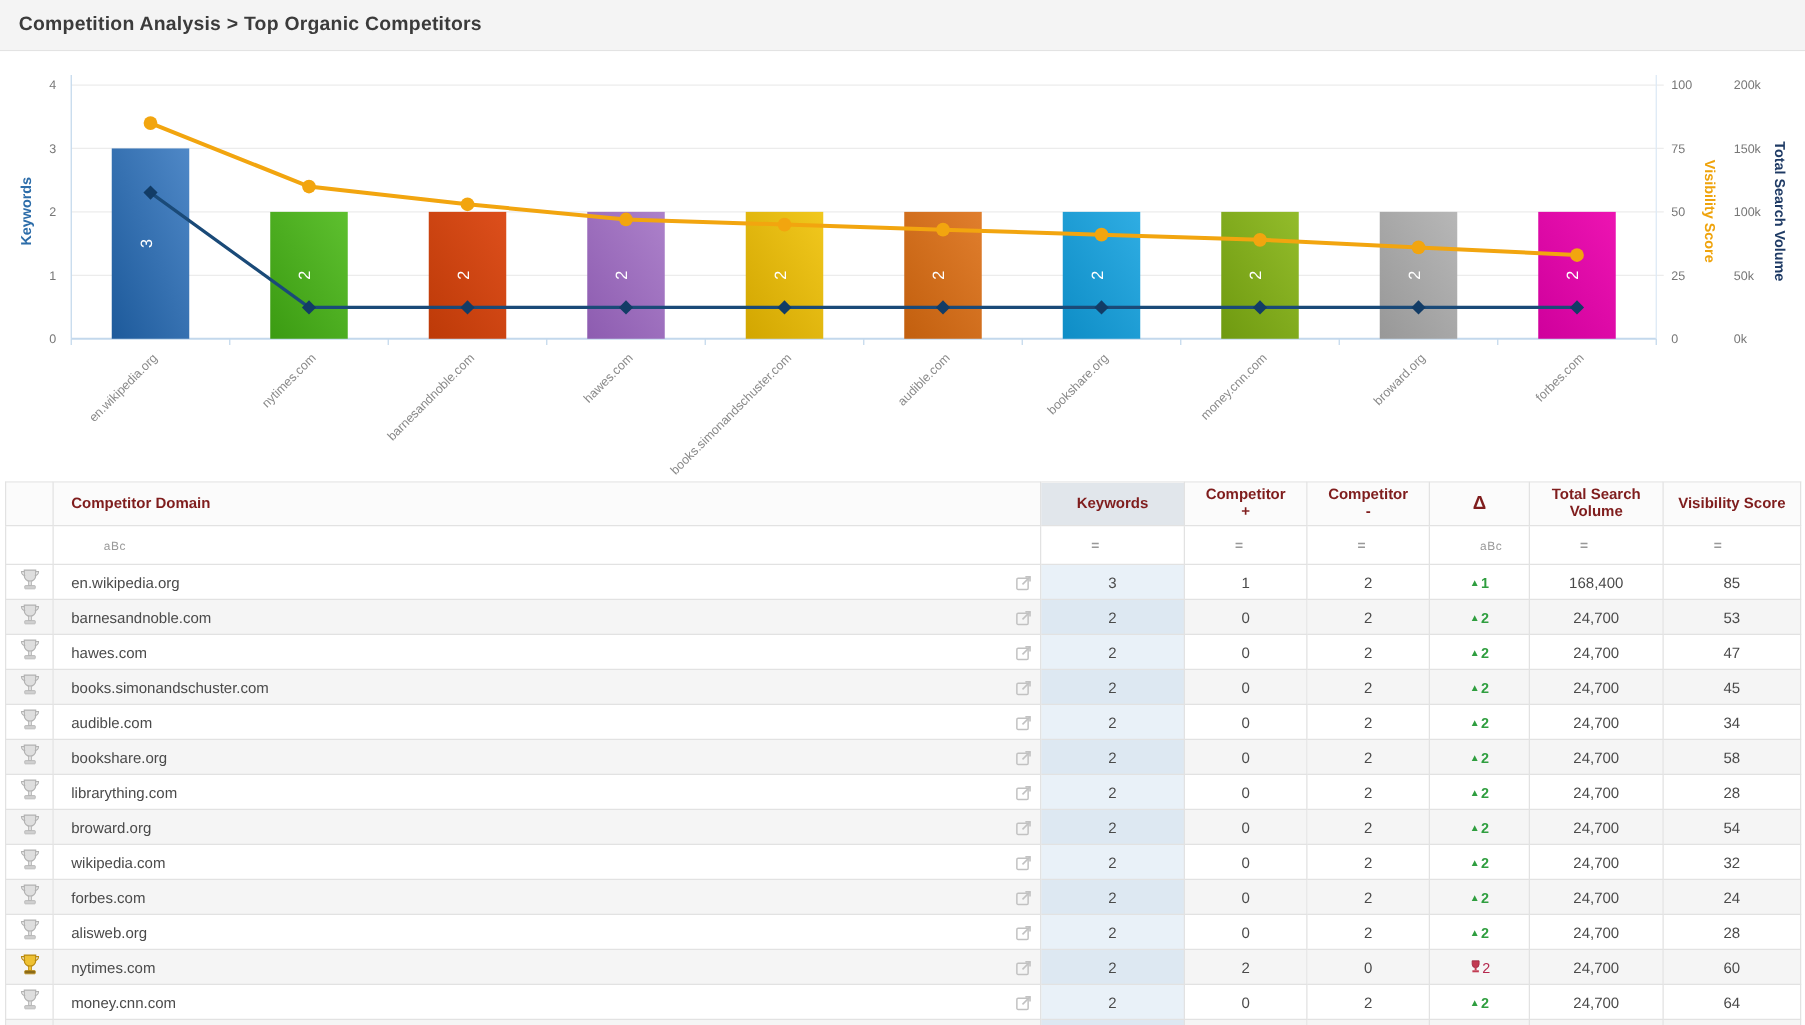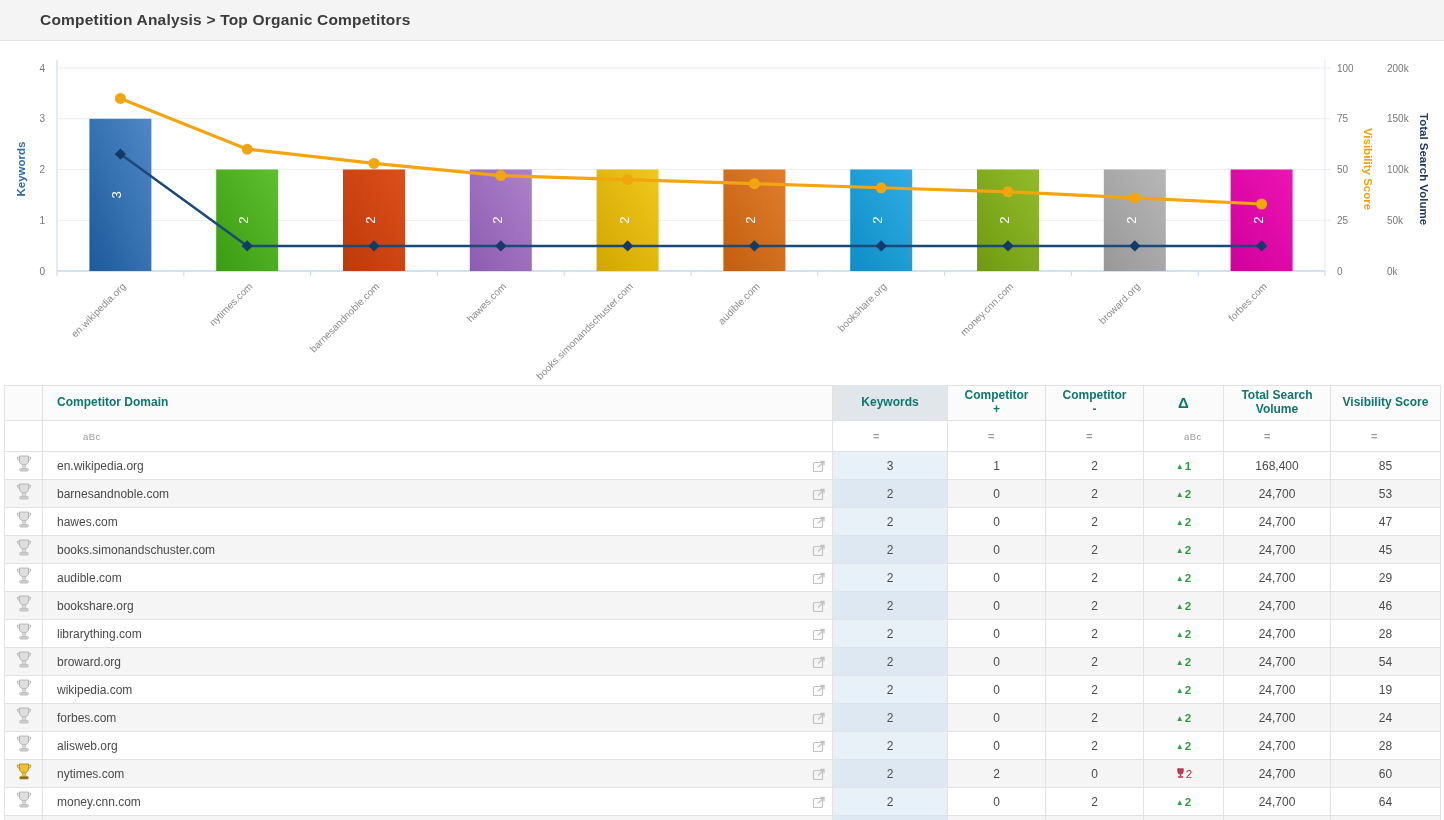--- a/index.html
+++ b/index.html
@@ -9,37 +9,37 @@
     background:#ffffff;
     font-family:"Liberation Sans", sans-serif;
     color:#444;
   }
   
   .titlebar {
     height:41px; background:#f4f4f4; border-bottom:1px solid #e3e3e3;
     display:flex; align-items:center; padding:0 15px;
   }
   .titlebar .crumb {
-    font-size:15.5px; font-weight:bold; color:#3b3b3b; letter-spacing:.2px;margin-left:25px;
+    font-size:15.5px; font-weight:bold; color:#3b3b3b; letter-spacing:.2px;
   }
   
   .chartwrap { width:1444px; height:344px; position:relative; background:#fff; }
   svg text { font-family:"Liberation Sans", sans-serif; }
   
   .tablewrap { margin:0 4px; }
   table {
     border-collapse:collapse; table-layout:fixed; width:1436px;
     font-size:12px; color:#4a4a4a;
   }
   th,td {
     border:1px solid #e2e2e2; padding:0 8px; height:28px;
     overflow:hidden; white-space:nowrap; vertical-align:middle;
   }
   thead tr.hdr th {
-    height:35px; background:#fbfbfb; color:#0f766e;
+    height:35px; background:#fbfbfb; color:#7f1d1d;
     font-size:12px; font-weight:bold; line-height:1.15; cursor:pointer;
   }
   thead tr.hdr th.kwhead { background:#e1e6eb; }
   thead tr.hdr th.delta-head { font-size:15px; }
   thead tr.hdr th.domain-head { text-align:left; padding-left:14px; }
   tr.filter td { height:31px; background:#fff; color:#9a9a9a;padding-left:40px; }
   tr.filter .ficon { font-size:11px; color:#999; font-weight:bold; }
   tr.filter .ficon.abc { font-size:9.5px; font-weight:normal; letter-spacing:.5px; }
   tbody tr { background:#ffffff; }
   tbody tr:nth-child(even) { background:#f5f5f5; }
@@ -323,41 +323,41 @@
           <td class="c-domain"><span>audible.com</span><svg class="linkic" width="14" height="14" viewBox="0 0 14 14">
       <rect x="1.5" y="3.5" width="9" height="9" rx="1" fill="none" stroke="#c2c2c2" stroke-width="1.2"></rect>
       <path d="M6 8.5 L12 2.5" stroke="#c2c2c2" stroke-width="1.3" fill="none"></path>
       <path d="M8.3 2.5 h3.7 v3.7" stroke="#c2c2c2" stroke-width="1.3" fill="none"></path>
     </svg></td>
           <td class="c-kw">2</td>
           <td class="c-num">0</td>
           <td class="c-num">2</td>
           <td class="c-delta"><span class="up">▲</span><span class="upv">2</span></td>
           <td class="c-num">24,700</td>
-          <td class="c-num">29</td>
+          <td class="c-num">34</td>
         </tr>
         <tr>
           <td class="c-trophy"><svg width="16" height="18" viewBox="0 0 15 17">
       <path d="M3.2 1h8.6v4.2a4.3 4.3 0 0 1 -8.6 0z" fill="#dedede" stroke="#b2b2b2" stroke-width="0.9"></path>
       <path d="M3.2 2.2H1.1a2.7 2.7 0 0 0 2.8 2.9" fill="none" stroke="#b2b2b2" stroke-width="0.9"></path>
       <path d="M11.8 2.2h2.1a2.7 2.7 0 0 1 -2.8 2.9" fill="none" stroke="#b2b2b2" stroke-width="0.9"></path>
       <rect x="6.3" y="9.3" width="2.4" height="3.3" fill="#dedede" stroke="#b2b2b2" stroke-width="0.6"></rect>
       <rect x="3.5" y="12.7" width="8" height="2.5" rx="0.6" fill="#cfcfcf" stroke="#b2b2b2" stroke-width="0.6"></rect>
     </svg></td>
           <td class="c-domain"><span>bookshare.org</span><svg class="linkic" width="14" height="14" viewBox="0 0 14 14">
       <rect x="1.5" y="3.5" width="9" height="9" rx="1" fill="none" stroke="#c2c2c2" stroke-width="1.2"></rect>
       <path d="M6 8.5 L12 2.5" stroke="#c2c2c2" stroke-width="1.3" fill="none"></path>
       <path d="M8.3 2.5 h3.7 v3.7" stroke="#c2c2c2" stroke-width="1.3" fill="none"></path>
     </svg></td>
           <td class="c-kw">2</td>
           <td class="c-num">0</td>
           <td class="c-num">2</td>
           <td class="c-delta"><span class="up">▲</span><span class="upv">2</span></td>
           <td class="c-num">24,700</td>
-          <td class="c-num">46</td>
+          <td class="c-num">58</td>
         </tr>
         <tr>
           <td class="c-trophy"><svg width="16" height="18" viewBox="0 0 15 17">
       <path d="M3.2 1h8.6v4.2a4.3 4.3 0 0 1 -8.6 0z" fill="#dedede" stroke="#b2b2b2" stroke-width="0.9"></path>
       <path d="M3.2 2.2H1.1a2.7 2.7 0 0 0 2.8 2.9" fill="none" stroke="#b2b2b2" stroke-width="0.9"></path>
       <path d="M11.8 2.2h2.1a2.7 2.7 0 0 1 -2.8 2.9" fill="none" stroke="#b2b2b2" stroke-width="0.9"></path>
       <rect x="6.3" y="9.3" width="2.4" height="3.3" fill="#dedede" stroke="#b2b2b2" stroke-width="0.6"></rect>
       <rect x="3.5" y="12.7" width="8" height="2.5" rx="0.6" fill="#cfcfcf" stroke="#b2b2b2" stroke-width="0.6"></rect>
     </svg></td>
           <td class="c-domain"><span>librarything.com</span><svg class="linkic" width="14" height="14" viewBox="0 0 14 14">
@@ -403,21 +403,21 @@
           <td class="c-domain"><span>wikipedia.com</span><svg class="linkic" width="14" height="14" viewBox="0 0 14 14">
       <rect x="1.5" y="3.5" width="9" height="9" rx="1" fill="none" stroke="#c2c2c2" stroke-width="1.2"></rect>
       <path d="M6 8.5 L12 2.5" stroke="#c2c2c2" stroke-width="1.3" fill="none"></path>
       <path d="M8.3 2.5 h3.7 v3.7" stroke="#c2c2c2" stroke-width="1.3" fill="none"></path>
     </svg></td>
           <td class="c-kw">2</td>
           <td class="c-num">0</td>
           <td class="c-num">2</td>
           <td class="c-delta"><span class="up">▲</span><span class="upv">2</span></td>
           <td class="c-num">24,700</td>
-          <td class="c-num">19</td>
+          <td class="c-num">32</td>
         </tr>
         <tr>
           <td class="c-trophy"><svg width="16" height="18" viewBox="0 0 15 17">
       <path d="M3.2 1h8.6v4.2a4.3 4.3 0 0 1 -8.6 0z" fill="#dedede" stroke="#b2b2b2" stroke-width="0.9"></path>
       <path d="M3.2 2.2H1.1a2.7 2.7 0 0 0 2.8 2.9" fill="none" stroke="#b2b2b2" stroke-width="0.9"></path>
       <path d="M11.8 2.2h2.1a2.7 2.7 0 0 1 -2.8 2.9" fill="none" stroke="#b2b2b2" stroke-width="0.9"></path>
       <rect x="6.3" y="9.3" width="2.4" height="3.3" fill="#dedede" stroke="#b2b2b2" stroke-width="0.6"></rect>
       <rect x="3.5" y="12.7" width="8" height="2.5" rx="0.6" fill="#cfcfcf" stroke="#b2b2b2" stroke-width="0.6"></rect>
     </svg></td>
           <td class="c-domain"><span>forbes.com</span><svg class="linkic" width="14" height="14" viewBox="0 0 14 14">

